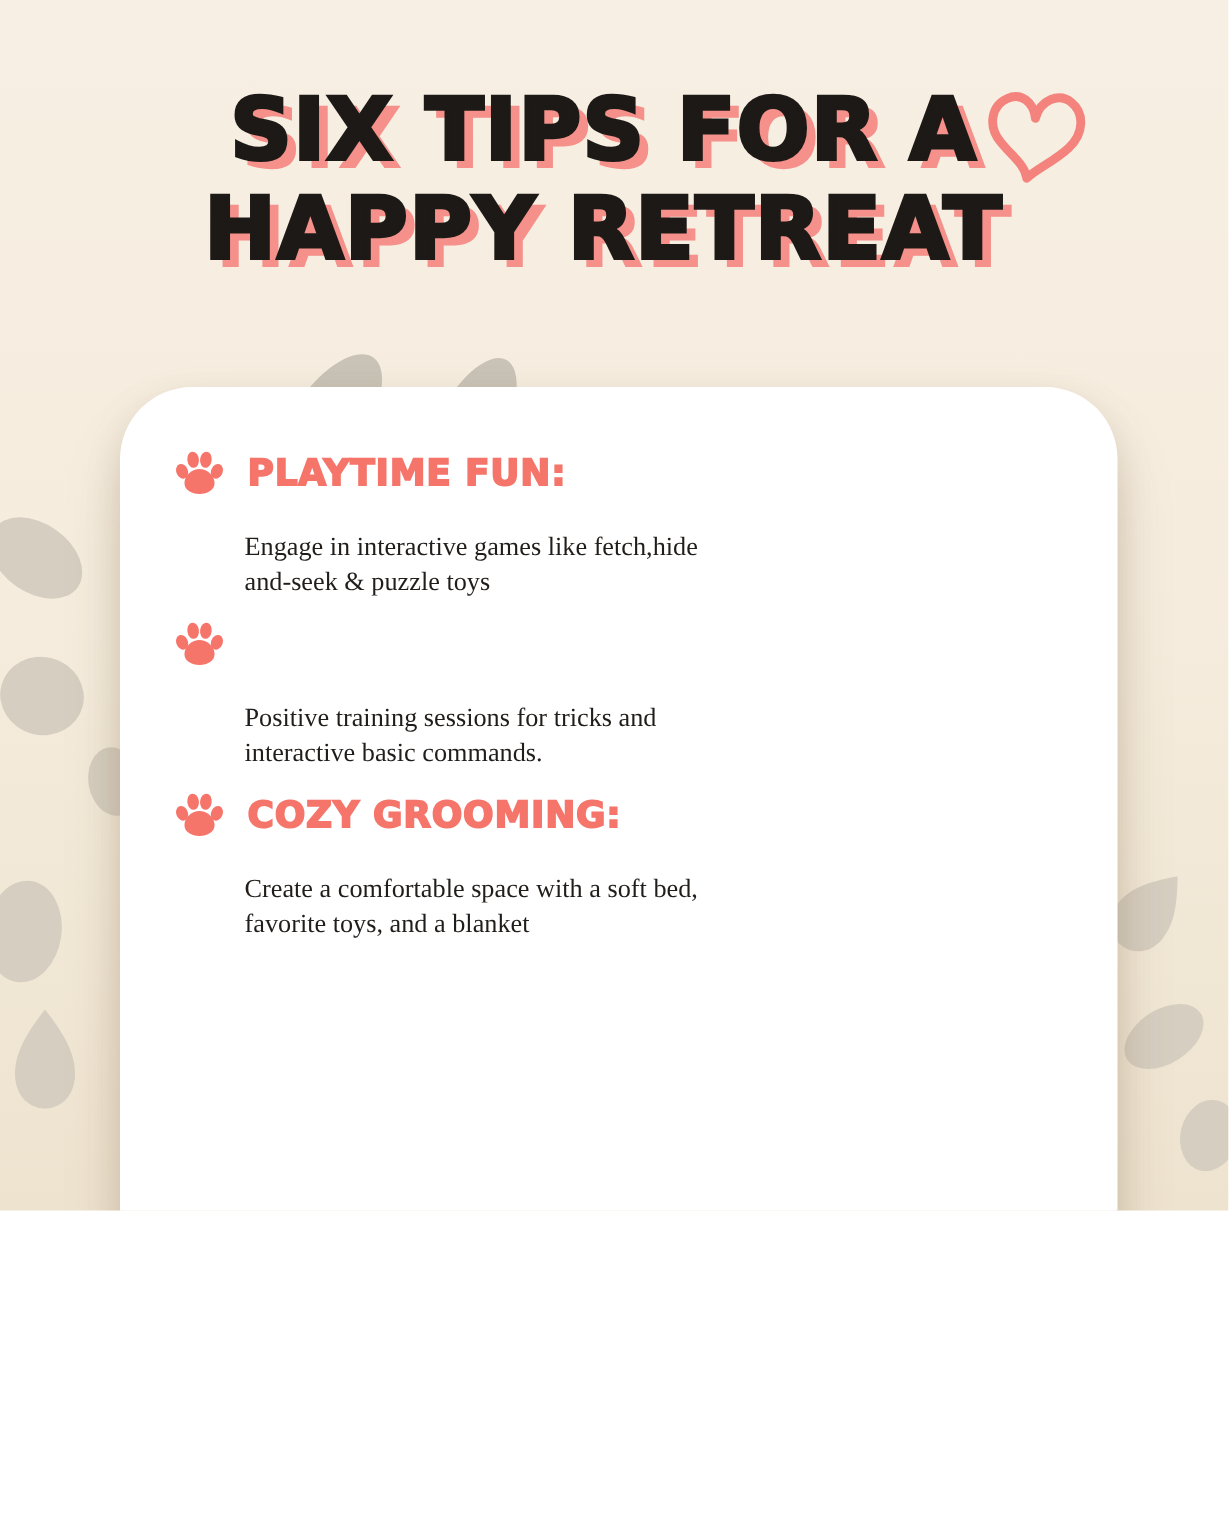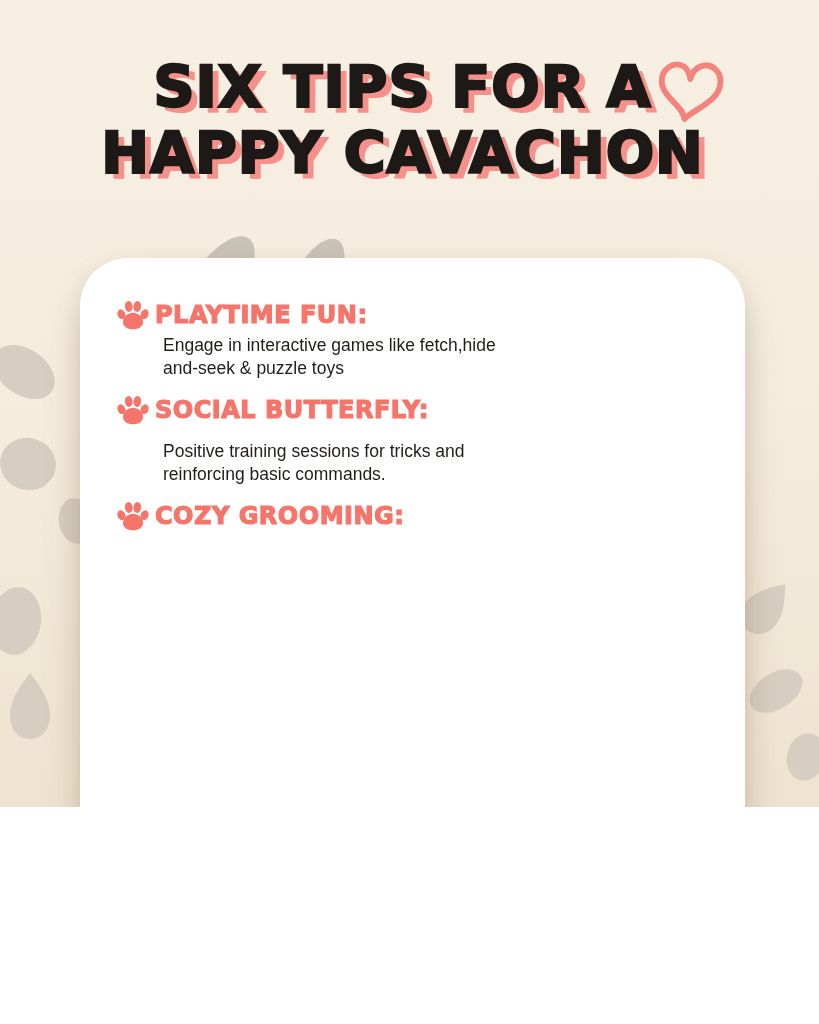--- a/index.html
+++ b/index.html
@@ -31,30 +31,30 @@
     text-shadow:7px 6px 0 var(--pink-shadow);
   }
   .heart{position:absolute;top:56px;left:648px;z-index:3;transform:rotate(7deg);}
   .card{
     position:absolute;left:80px;top:258px;width:665px;height:671px;z-index:4;
     background:var(--card);border-radius:48px;
     box-shadow:0 26px 45px -12px rgba(140,115,85,.45), 0 8px 22px rgba(160,138,108,.22);
     padding:42px 34px 0 36px;
   }
   .tip{margin-bottom:15px;}
-  .tip-head{display:flex;align-items:center;gap:5px;}
+  .tip-head{display:flex;align-items:center;gap:15px;}
   .tip-head .paw{flex:0 0 auto;width:34px;height:30px;}
   .paw ellipse,.paw path{fill:var(--pink);}
   .tip-title{
     color:var(--pink);font-weight:bold;font-size:24px;letter-spacing:.5px;
     -webkit-text-stroke:1.2px var(--pink);
   }
   .tip-body{
-    margin:4px 0 0 47px;color:var(--text);
-    font-family:Liberation Sans, sans-serif;
+    margin:23px 0 0 47px;color:var(--text);
+    font-family:Liberation Serif, serif;
     font-size:17.5px;line-height:23px;white-space:pre-line;
   }
 </style>
 </head>
 <body>
 
 <div class="poster">
 
   <svg class="bg" width="819" height="1024" viewBox="0 0 819 1024" aria-hidden="true">
     <defs>
@@ -77,21 +77,21 @@
     <ellipse cx="806" cy="757" rx="19" ry="24" transform="rotate(14 806 757)" fill="var(--blob)"></ellipse>
     <ellipse cx="797" cy="862" rx="34" ry="31" transform="rotate(20 797 862)" fill="var(--blob)"></ellipse>
 
     <use href="#drop" transform="translate(552 922) scale(1 0.78)" fill="var(--blob-dark)"></use>
     <use href="#drop" transform="translate(645 912) scale(1.05 0.72)" fill="var(--blob-dark)"></use>
     <use href="#drop" transform="translate(761 920) scale(1.05 1.02)" fill="var(--blob-dark)"></use>
     <use href="#drop" transform="translate(614 985) scale(1.05 0.9)" fill="var(--blob-dark)"></use>
     <use href="#drop" transform="translate(697 987) scale(1.1 0.85)" fill="var(--blob-dark)"></use>
   </svg>
 
-  <h1 class="title"><span>SIX TIPS FOR A</span><br><span>HAPPY CAVACHON</span></h1>
+  <h1 class="title"><span>SIX TIPS FOR A</span><br><span>HAPPY RETREAT</span></h1>
 
   <svg class="heart" width="84" height="78" viewBox="0 0 100 92" aria-hidden="true">
     <path d="M48 27 C50 12 64 4 75 11 C86 18 88 34 77 47 C67 59 53 67 47 75 C44 64 33 59 23 49 C11 38 12 21 24 14 C34 8 45 14 48 27 Z" fill="none" stroke="var(--heart)" stroke-width="7" stroke-linecap="round" stroke-linejoin="round"></path>
   </svg>
 
   <div class="card">
 
     <div class="tip">
       <div class="tip-head">
         <svg class="paw" viewBox="0 0 44 38" aria-hidden="true">
@@ -109,38 +109,39 @@
 
     <div class="tip">
       <div class="tip-head">
         <svg class="paw" viewBox="0 0 44 38" aria-hidden="true">
           <ellipse cx="7" cy="18" rx="5" ry="6.5" transform="rotate(-22 7 18)"></ellipse>
           <ellipse cx="16.5" cy="8" rx="5" ry="7" transform="rotate(-7 16.5 8)"></ellipse>
           <ellipse cx="27.5" cy="8" rx="5" ry="7" transform="rotate(7 27.5 8)"></ellipse>
           <ellipse cx="37" cy="18" rx="5" ry="6.5" transform="rotate(22 37 18)"></ellipse>
           <path d="M22 16 C28 16 35 21 35 28 C35 34 29 37.5 22 37.5 C15 37.5 9 34 9 28 C9 21 16 16 22 16 Z"></path>
         </svg>
-        <div class="tip-title">SOCIAL BUTTERFLY:</div>
       </div>
     </div>
 
 
     <div class="tip">
       <div class="tip-body">Positive training sessions for tricks and
-reinforcing basic commands.</div>
+interactive basic commands.</div>
     </div>
 
     <div class="tip">
       <div class="tip-head">
         <svg class="paw" viewBox="0 0 44 38" aria-hidden="true">
           <ellipse cx="7" cy="18" rx="5" ry="6.5" transform="rotate(-22 7 18)"></ellipse>
           <ellipse cx="16.5" cy="8" rx="5" ry="7" transform="rotate(-7 16.5 8)"></ellipse>
           <ellipse cx="27.5" cy="8" rx="5" ry="7" transform="rotate(7 27.5 8)"></ellipse>
           <ellipse cx="37" cy="18" rx="5" ry="6.5" transform="rotate(22 37 18)"></ellipse>
           <path d="M22 16 C28 16 35 21 35 28 C35 34 29 37.5 22 37.5 C15 37.5 9 34 9 28 C9 21 16 16 22 16 Z"></path>
         </svg>
         <div class="tip-title">COZY GROOMING:</div>
       </div>
+      <div class="tip-body">Create a comfortable space with a soft bed,
+favorite toys, and a blanket</div>
     </div>
 
 
   </div>
 </div>
 
 </body></html>

